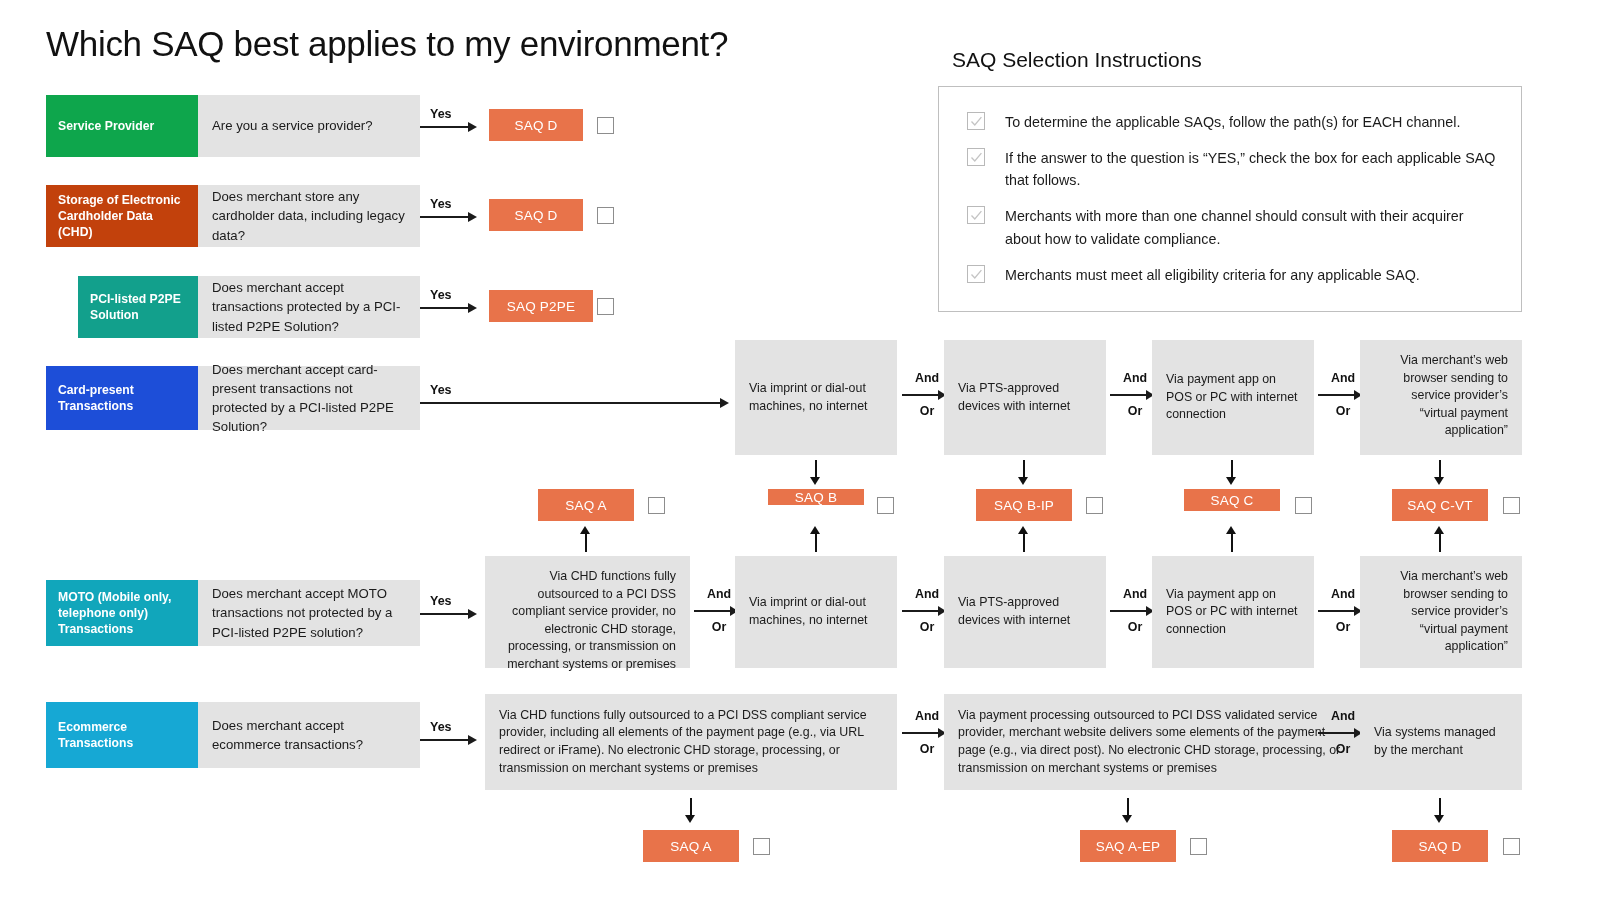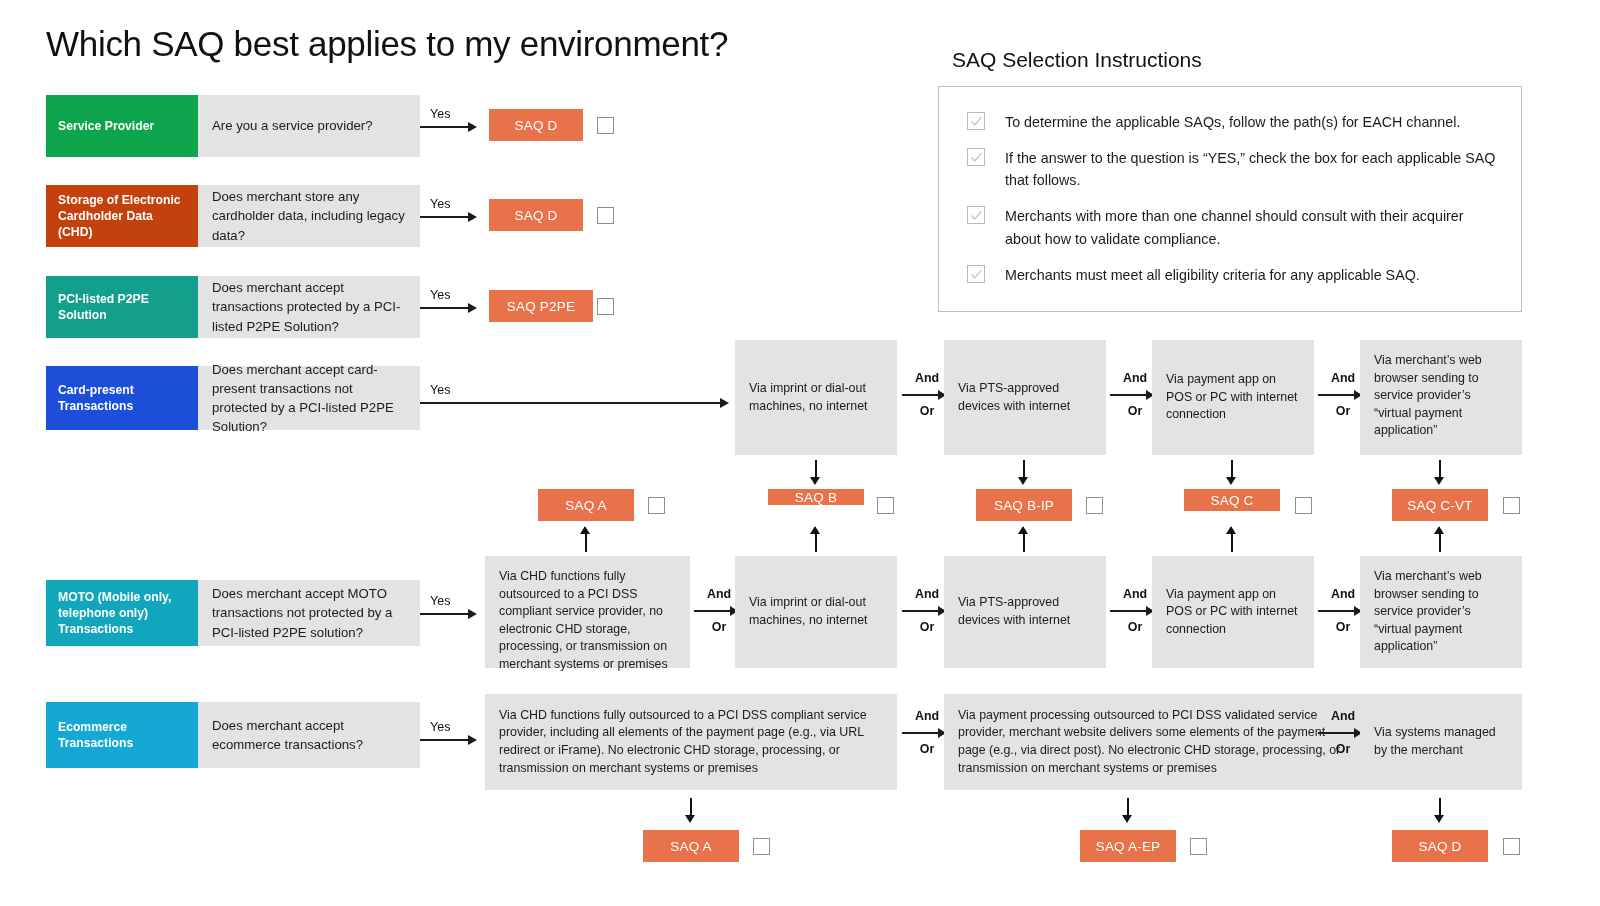--- a/index.html
+++ b/index.html
@@ -54,21 +54,21 @@
     position: absolute; left: 152px; top: 0; right: 0; height: 100%;
     background: #e3e3e3;
     font-size: 13.2px; line-height: 1.45; color: #1b1b1b;
     display: flex; align-items: center; padding: 0 14px;
   }
 
   
   .yes-arrow { }
   .yes-label {
     position: absolute; left: 10px; top: -19px;
-    font-size: 12.5px; font-weight: 400; color: #111;
+    font-size: 12.5px; font-weight: 700; color: #111;
   }
   .yes-line {
     position: absolute; left: 0; top: 0; height: 1.6px; background: #1b1b1b;
   }
   .yes-head {
     position: absolute; top: -4px;
     width: 0; height: 0;
     border-top: 5.2px solid transparent;
     border-bottom: 5.2px solid transparent;
     border-left: 9px solid #1b1b1b;
@@ -84,21 +84,21 @@
     border: 1px solid #8d8d8d; background: #fff;
   }
 
   
   .pbox {
     background: #e3e3e3;
     font-size: 12.4px; line-height: 1.42; color: #1b1b1b;
     display: flex; align-items: center;
     padding: 0 14px;
   }
-  .pbox.top { align-items: flex-start; padding-top: 12px; }
+  .pbox.top { align-items: flex-start; padding-top: 12px; text-align: right; }
 
   
   .andor { width: 58px; text-align: center; }
   .andor .w {
     font-size: 12.4px; font-weight: 700; color: #111; line-height: 1.05;
   }
   .andor .bar {
     position: relative; height: 14px; margin: 3px 0;
   }
   .andor .bar i {
@@ -194,21 +194,21 @@
   </div>
   <div class="abs yes-arrow" style="left:420px;top:216px;width:58px;">
     <span class="yes-label">Yes</span>
     <span class="yes-line" style="width:48px;"></span>
     <span class="yes-head" style="left:48px;"></span>
   </div>
   <div class="abs saq-chip" style="left:489px;top:199px;width:94px;height:32px;">SAQ D</div>
   <div class="abs saq-box" style="left:597px;top:207px;width:17px;height:17px;"></div>
 
   <div class="abs chan-row" style="top:276px;width:374px;height:62px;">
-    <div class="chan-label" style="background:#12a08c;">PCI-listed P2PE Solution</div>
+    <div class="chan-label" style="background:#12a08c;margin-left:32px;">PCI-listed P2PE Solution</div>
     <div class="chan-q">Does merchant accept transactions protected by a PCI-listed P2PE Solution?</div>
   </div>
   <div class="abs yes-arrow" style="left:420px;top:307px;width:58px;">
     <span class="yes-label">Yes</span>
     <span class="yes-line" style="width:48px;"></span>
     <span class="yes-head" style="left:48px;"></span>
   </div>
   <div class="abs saq-chip" style="left:489px;top:290px;width:104px;height:32px;">SAQ P2PE</div>
   <div class="abs saq-box" style="left:597px;top:298px;width:17px;height:17px;"></div>
 

